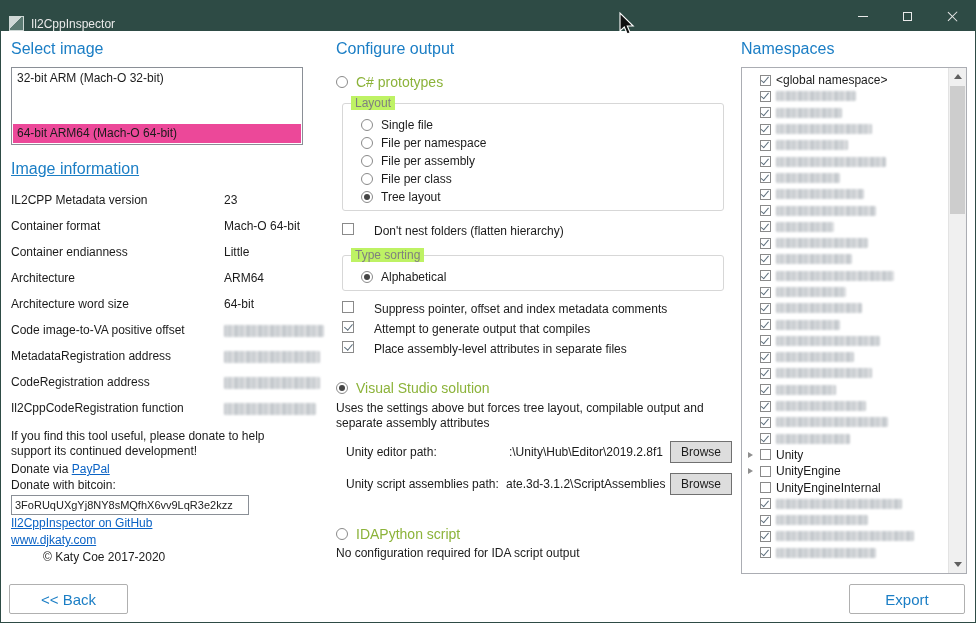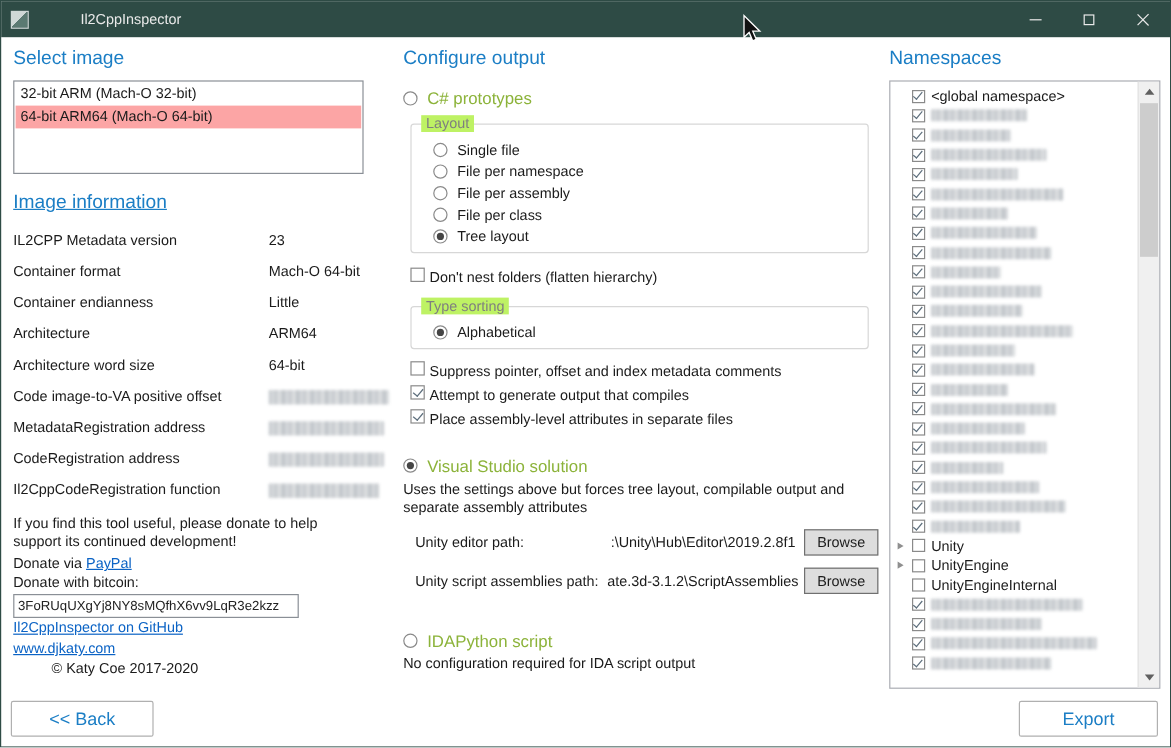--- a/index.html
+++ b/index.html
@@ -1,39 +1,39 @@
 <!DOCTYPE html>
 <html style="--c-title: #2e4b45; --c-head: #1b7ec5; --c-green: #8cb33a; --c-link: #0b63c5;"><head>
 <meta charset="utf-8">
 <style>
   html,body{margin:0;padding:0;background:#fff;}
   body{width:976px;height:623px;position:relative;font-family:"Liberation Sans",sans-serif;font-size:12px;color:#1b1b1b;overflow:hidden;}
   .window{position:absolute;inset:0;border:1px solid var(--c-title,#2e4b45);box-sizing:border-box;background:#fff;}
   
-  .titlebar{height:30px;background:var(--c-title,#2e4b45);display:flex;align-items:center;color:#eaeaea;gap:36px;}
+  .titlebar{height:30px;background:var(--c-title,#2e4b45);display:flex;align-items:flex-end;color:#eaeaea;}
   .app-icon{width:15px;height:15px;margin-left:8px;border:1px solid #cfd8d6;box-sizing:border-box;background:linear-gradient(135deg,#cfd8d6 0 45%,#5b7a72 45% 100%);flex:none;}
   .title{font-size:12px;margin-left:7px;flex:1;}
   .win-controls{display:flex;height:30px;}
   .win-btn{width:45px;height:30px;display:flex;align-items:center;justify-content:center;cursor:default;}
   .glyph-min{width:10px;height:1px;background:#eaeaea;display:block;}
   .glyph-max{width:9px;height:9px;border:1px solid #eaeaea;display:block;box-sizing:border-box;}
   .glyph-close{width:11px;height:11px;position:relative;display:block;}
   .glyph-close::before,.glyph-close::after{content:'';position:absolute;left:5px;top:-1px;width:1.4px;height:13px;background:#eaeaea;}
   .glyph-close::before{transform:rotate(45deg);}
   .glyph-close::after{transform:rotate(-45deg);}
   
   .content{position:absolute;top:30px;left:0;right:0;bottom:0;}
   .heading1{font-size:16px;color:var(--c-head,#1b7ec5);line-height:20px;}
   .col-left{position:absolute;left:10px;top:8px;width:292px;}
   .col-mid{position:absolute;left:335px;top:8px;width:396px;}
   .col-right{position:absolute;left:740px;top:8px;width:226px;}
   
   .listbox{margin-top:8px;height:78px;border:1px solid #8a8f96;padding:1px;box-sizing:border-box;overflow:hidden;background:#fff;}
   .lb-item{height:19px;line-height:19px;padding:0 4px;white-space:nowrap;}
-  .lb-item.selected{background:#fca5a5;}
+  .lb-item.selected{background:#ec4899;margin-top:36px;}
   .h2{margin:14px 0 2px 0;text-decoration:underline;}
   .info-table{margin-top:8px;}
   .info-row{display:flex;align-items:center;height:26px;}
   .info-label{width:213px;flex:none;}
   .info-value{flex:1;}
   .redact{display:inline-block;height:12px;border-radius:1px;vertical-align:middle;
     background:repeating-linear-gradient(90deg,#b9bec3 0px,#d6d9dc 3px,#c3c7cb 6px,#e0e2e4 9px,#b9bec3 12px);
     filter:blur(1.3px);opacity:.95;}
   .donate-text{margin-top:8px;line-height:15px;}
   .donate-line{margin-top:2px;line-height:16px;}
@@ -51,21 +51,21 @@
   .big-radio-row{display:flex;align-items:center;gap:8px;height:18px;}
   .csharp{margin-top:14px;}
   .vs{margin-top:18px;}
   .ida{margin-top:30px;}
   .big-label{color:var(--c-green,#8cb33a);font-size:14px;line-height:18px;}
   .radio{width:12px;height:12px;border:1px solid #8a8a8a;border-radius:50%;background:#fff;position:relative;flex:none;box-sizing:border-box;}
   .radio.on::after{content:'';position:absolute;left:2px;top:2px;right:2px;bottom:2px;border-radius:50%;background:#454545;}
   .groupbox{position:relative;border:1px solid #d7d7d7;border-radius:3px;margin:12px 0 0 6px;padding:12px 10px 4px 10px;width:382px;box-sizing:border-box;}
   .gb-label{position:absolute;top:-8px;left:8px;background:#bef264;padding:0 4px;color:#7f7f7f;}
   .radio-row{display:flex;align-items:center;gap:8px;height:18px;margin-left:8px;}
-  .check-row{display:flex;align-items:flex-start;gap:4px;min-height:20px;}
+  .check-row{display:flex;align-items:flex-start;gap:20px;min-height:20px;}
   .check-row .opt-label{line-height:15px;padding-top:0.5px;}
   .cb{width:12px;height:12px;border:1px solid #8a8a8a;background:#fff;position:relative;flex:none;box-sizing:border-box;}
   .cb.checked::after{content:'';position:absolute;left:2.5px;top:0px;width:3.5px;height:7px;border:solid #5d6e7c;border-width:0 1.8px 1.8px 0;transform:rotate(40deg);}
   #flatten-check{margin:12px 0 0 6px;}
   #mid-checks{margin:10px 0 0 6px;}
   #mid-checks .check-row{margin:0 0 0 0;height:20px;}
   .vs-desc{margin-top:4px;width:388px;line-height:15px;}
   .path-row{display:flex;align-items:center;margin:10px 0 0 10px;}
   .path-label{width:160px;flex:none;}
   .path-value{flex:1;text-align:right;white-space:nowrap;overflow:hidden;padding-right:7px;}

